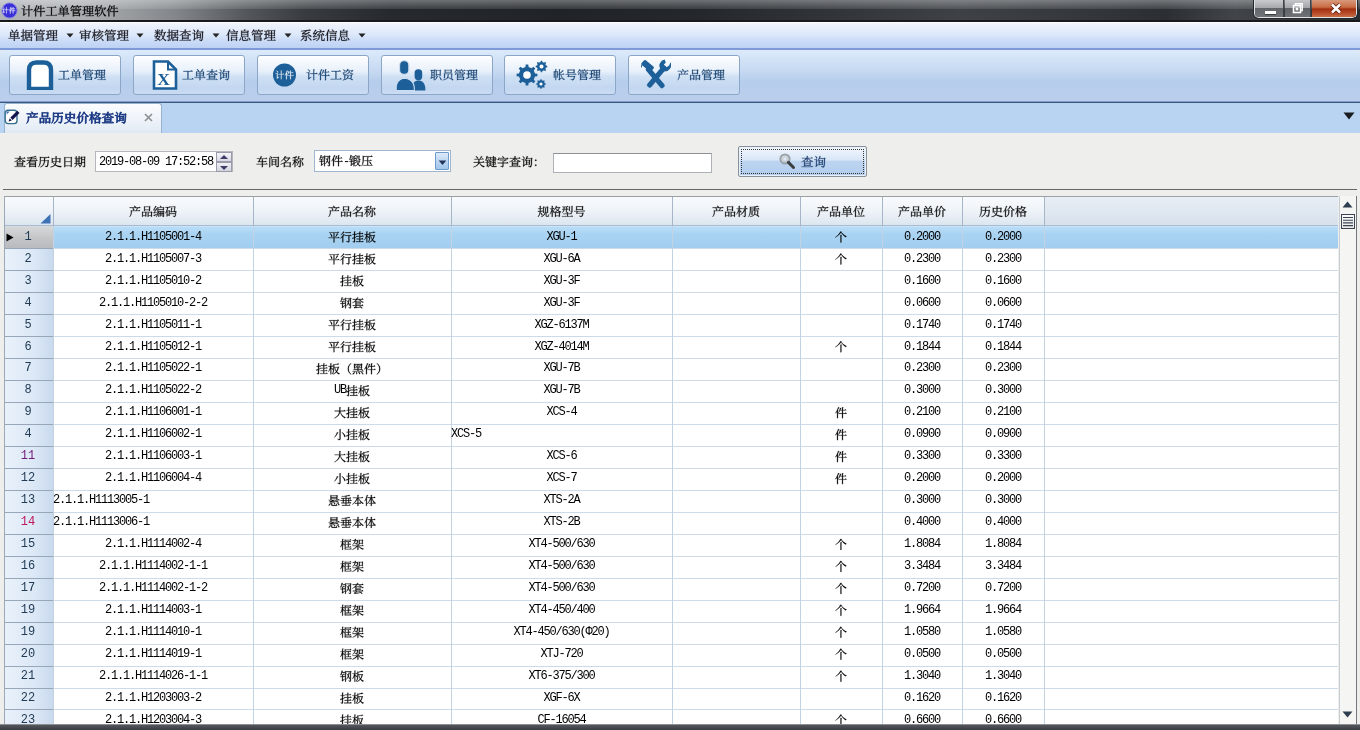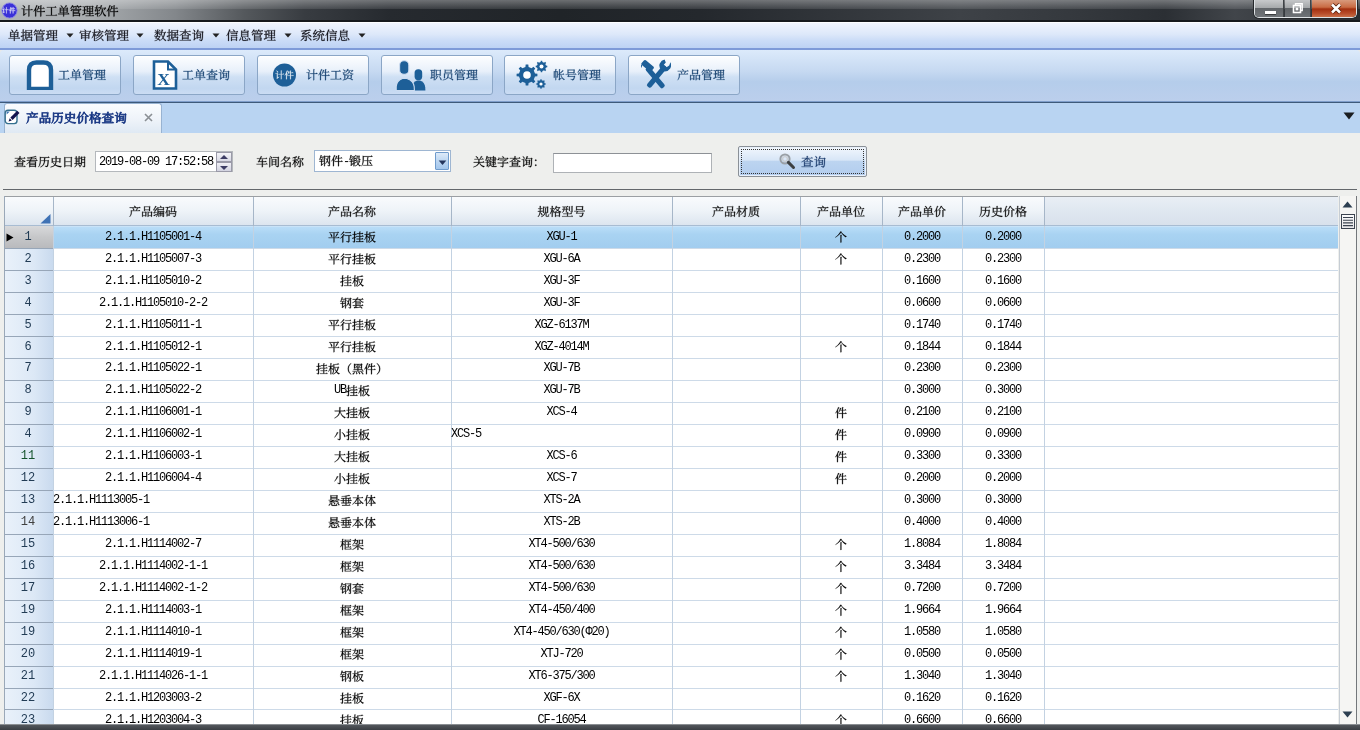--- a/index.html
+++ b/index.html
@@ -271,42 +271,42 @@
 <div class="a mono" style="left:0;top:405.4px;width:56px;text-align:center;color:#223c55;letter-spacing:0">9</div>
 <div class="a mono" style="left:53px;top:405.4px;width:200px;text-align:center">2.1.1.H1106001-1</div>
 <div class="a mono" style="left:451px;top:405.4px;width:221px;text-align:center">XCS-4</div>
 <div class="a mono" style="left:882px;top:405.4px;width:80px;text-align:center">0.2100</div>
 <div class="a mono" style="left:962px;top:405.4px;width:82px;text-align:center">0.2100</div>
 <div class="a mono" style="left:0;top:427.3px;width:56px;text-align:center;color:#223c55;letter-spacing:0">4</div>
 <div class="a mono" style="left:53px;top:427.3px;width:200px;text-align:center">2.1.1.H1106002-1</div>
 <div class="a mono" style="left:451px;top:427.3px;width:221px;">XCS-5</div>
 <div class="a mono" style="left:882px;top:427.3px;width:80px;text-align:center">0.0900</div>
 <div class="a mono" style="left:962px;top:427.3px;width:82px;text-align:center">0.0900</div>
-<div class="a mono" style="left:0;top:449.3px;width:56px;text-align:center;color:#14532d;letter-spacing:0">11</div>
+<div class="a mono" style="left:0;top:449.3px;width:56px;text-align:center;color:#701a75;letter-spacing:0">11</div>
 <div class="a mono" style="left:53px;top:449.3px;width:200px;text-align:center">2.1.1.H1106003-1</div>
 <div class="a mono" style="left:451px;top:449.3px;width:221px;text-align:center">XCS-6</div>
 <div class="a mono" style="left:882px;top:449.3px;width:80px;text-align:center">0.3300</div>
 <div class="a mono" style="left:962px;top:449.3px;width:82px;text-align:center">0.3300</div>
 <div class="a mono" style="left:0;top:471.2px;width:56px;text-align:center;color:#223c55;letter-spacing:0">12</div>
 <div class="a mono" style="left:53px;top:471.2px;width:200px;text-align:center">2.1.1.H1106004-4</div>
 <div class="a mono" style="left:451px;top:471.2px;width:221px;text-align:center">XCS-7</div>
 <div class="a mono" style="left:882px;top:471.2px;width:80px;text-align:center">0.2000</div>
 <div class="a mono" style="left:962px;top:471.2px;width:82px;text-align:center">0.2000</div>
 <div class="a mono" style="left:0;top:493.2px;width:56px;text-align:center;color:#223c55;letter-spacing:0">13</div>
 <div class="a mono" style="left:53px;top:493.2px;width:200px;text-align:left">2.1.1.H1113005-1</div>
 <div class="a mono" style="left:451px;top:493.2px;width:221px;text-align:center">XTS-2A</div>
 <div class="a mono" style="left:882px;top:493.2px;width:80px;text-align:center">0.3000</div>
 <div class="a mono" style="left:962px;top:493.2px;width:82px;text-align:center">0.3000</div>
-<div class="a mono" style="left:0;top:515.2px;width:56px;text-align:center;color:#404040;letter-spacing:0">14</div>
+<div class="a mono" style="left:0;top:515.2px;width:56px;text-align:center;color:#be185d;letter-spacing:0">14</div>
 <div class="a mono" style="left:53px;top:515.2px;width:200px;text-align:left">2.1.1.H1113006-1</div>
 <div class="a mono" style="left:451px;top:515.2px;width:221px;text-align:center">XTS-2B</div>
 <div class="a mono" style="left:882px;top:515.2px;width:80px;text-align:center">0.4000</div>
 <div class="a mono" style="left:962px;top:515.2px;width:82px;text-align:center">0.4000</div>
 <div class="a mono" style="left:0;top:537.1px;width:56px;text-align:center;color:#223c55;letter-spacing:0">15</div>
-<div class="a mono" style="left:53px;top:537.1px;width:200px;text-align:center">2.1.1.H1114002-7</div>
+<div class="a mono" style="left:53px;top:537.1px;width:200px;text-align:center">2.1.1.H1114002-4</div>
 <div class="a mono" style="left:451px;top:537.1px;width:221px;text-align:center">XT4-500/630</div>
 <div class="a mono" style="left:882px;top:537.1px;width:80px;text-align:center">1.8084</div>
 <div class="a mono" style="left:962px;top:537.1px;width:82px;text-align:center">1.8084</div>
 <div class="a mono" style="left:0;top:559.1px;width:56px;text-align:center;color:#223c55;letter-spacing:0">16</div>
 <div class="a mono" style="left:53px;top:559.1px;width:200px;text-align:center">2.1.1.H1114002-1-1</div>
 <div class="a mono" style="left:451px;top:559.1px;width:221px;text-align:center">XT4-500/630</div>
 <div class="a mono" style="left:882px;top:559.1px;width:80px;text-align:center">3.3484</div>
 <div class="a mono" style="left:962px;top:559.1px;width:82px;text-align:center">3.3484</div>
 <div class="a mono" style="left:0;top:581.0px;width:56px;text-align:center;color:#223c55;letter-spacing:0">17</div>
 <div class="a mono" style="left:53px;top:581.0px;width:200px;text-align:center">2.1.1.H1114002-1-2</div>

